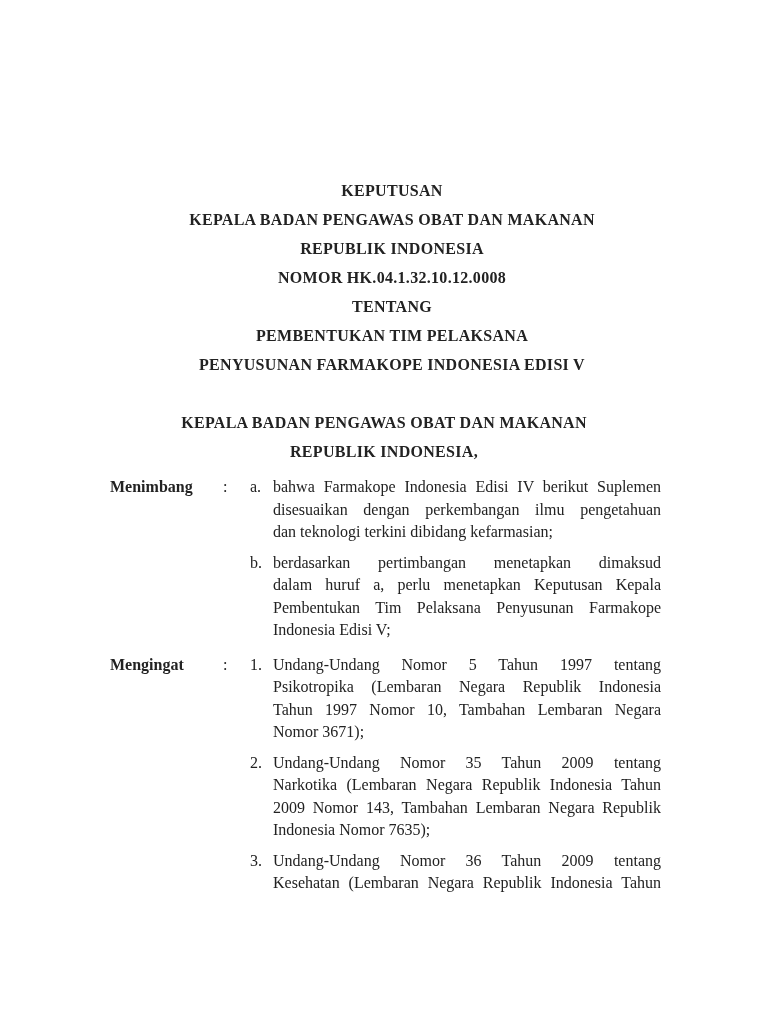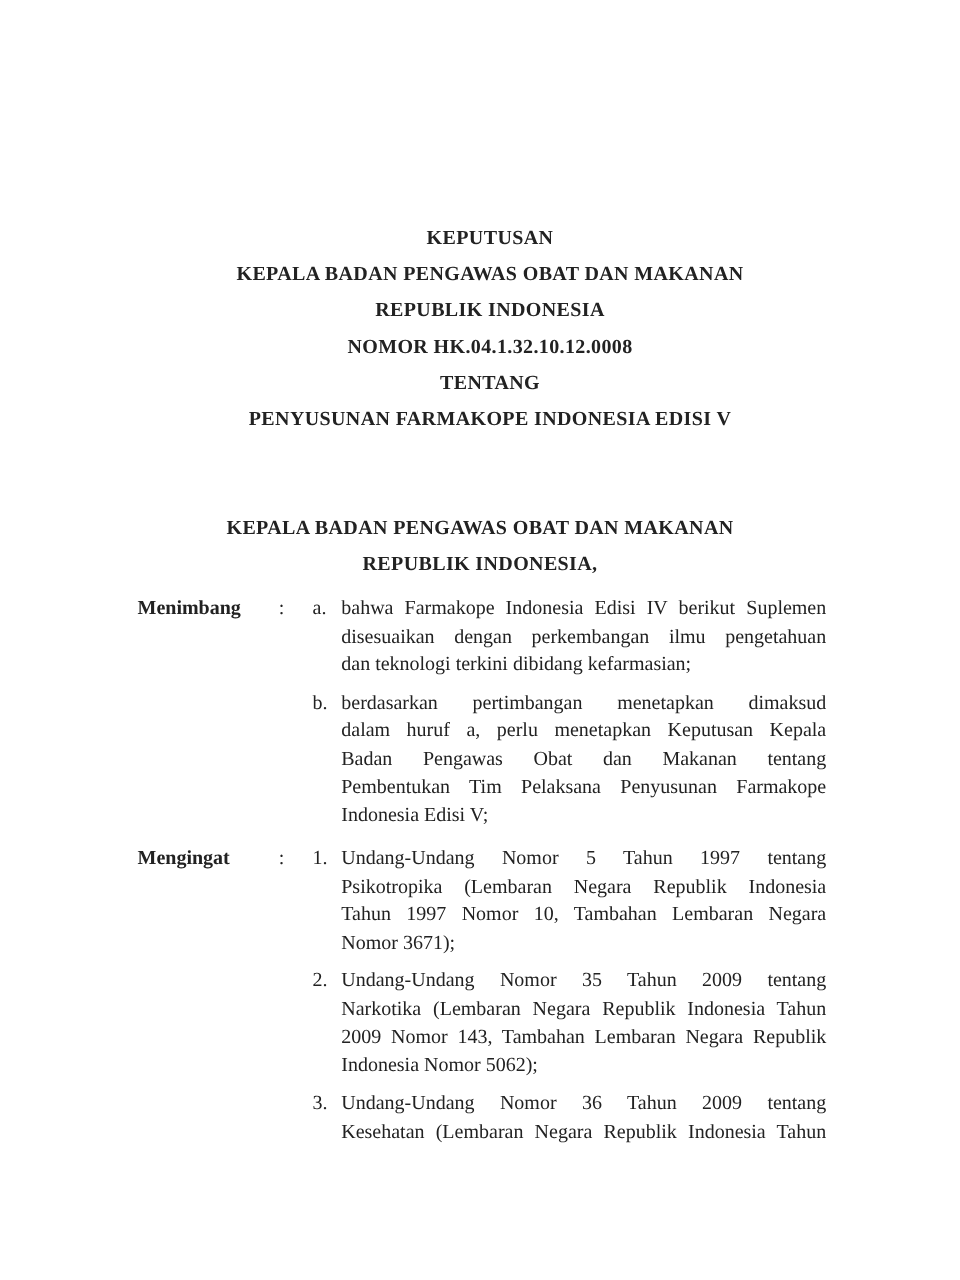--- a/index.html
+++ b/index.html
@@ -96,20 +96,21 @@
 <body>
 
 <div class="page">
 
   <header class="doc-heading">
     <div class="h-line">KEPUTUSAN</div>
     <div class="h-line">KEPALA BADAN PENGAWAS OBAT DAN MAKANAN</div>
     <div class="h-line">REPUBLIK INDONESIA</div>
     <div class="h-line">NOMOR HK.04.1.32.10.12.0008</div>
     <div class="h-line">TENTANG</div>
+    <div class="h-line">PEMBENTUKAN TIM PELAKSANA</div>
     <div class="h-line">PENYUSUNAN FARMAKOPE INDONESIA EDISI V</div>
   </header>
 
   <div class="doc-subheading">
     <div class="h-line">KEPALA BADAN PENGAWAS OBAT DAN MAKANAN</div>
     <div class="h-line">REPUBLIK INDONESIA,</div>
   </div>
 
   <main class="clauses">
 
@@ -125,21 +126,20 @@
             <div class="ln">disesuaikan dengan perkembangan ilmu pengetahuan</div>
             <div class="ln last">dan teknologi terkini dibidang kefarmasian;</div>
           </div>
         </div>
 
         <div class="item">
           <div class="marker">b.</div>
           <div class="lines">
             <div class="ln">berdasarkan pertimbangan menetapkan dimaksud</div>
             <div class="ln">dalam huruf a, perlu menetapkan Keputusan Kepala</div>
-            <div class="ln">Badan Pengawas Obat dan Makanan tentang</div>
             <div class="ln">Pembentukan Tim Pelaksana Penyusunan Farmakope</div>
             <div class="ln last">Indonesia Edisi V;</div>
           </div>
         </div>
 
       </div>
     </section>
 
     <section class="clause">
       <div class="clause-label">Mengingat</div>
@@ -155,21 +155,21 @@
             <div class="ln last">Nomor 3671);</div>
           </div>
         </div>
 
         <div class="item">
           <div class="marker">2.</div>
           <div class="lines">
             <div class="ln">Undang-Undang Nomor 35 Tahun 2009 tentang</div>
             <div class="ln">Narkotika (Lembaran Negara Republik Indonesia Tahun</div>
             <div class="ln">2009 Nomor 143, Tambahan Lembaran Negara Republik</div>
-            <div class="ln last">Indonesia Nomor 5062);</div>
+            <div class="ln last">Indonesia Nomor 7635);</div>
           </div>
         </div>
 
         <div class="item">
           <div class="marker">3.</div>
           <div class="lines">
             <div class="ln">Undang-Undang Nomor 36 Tahun 2009 tentang</div>
             <div class="ln">Kesehatan (Lembaran Negara Republik Indonesia Tahun</div>
           </div>
         </div>

